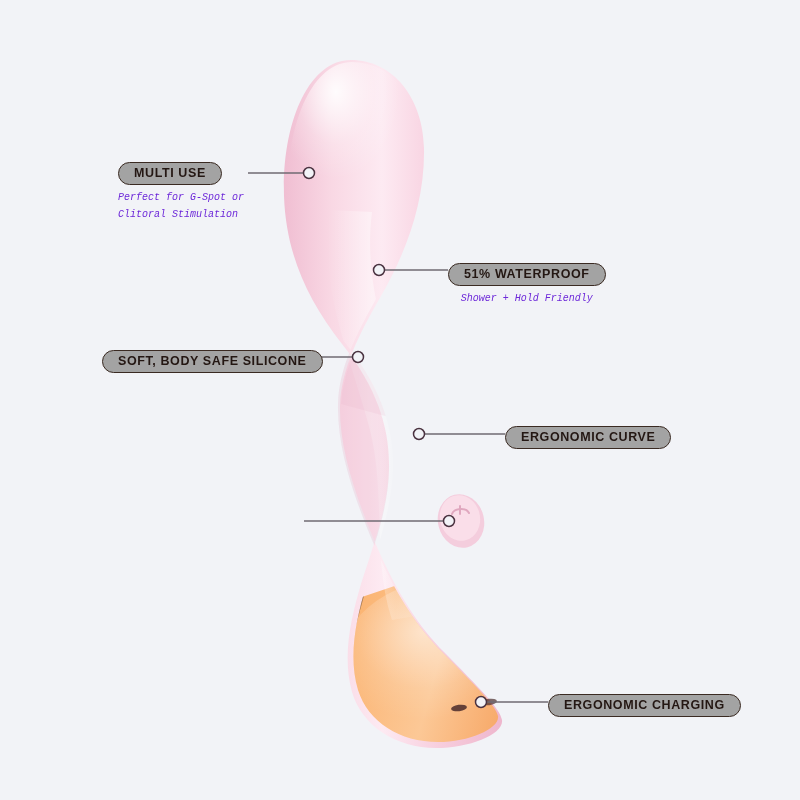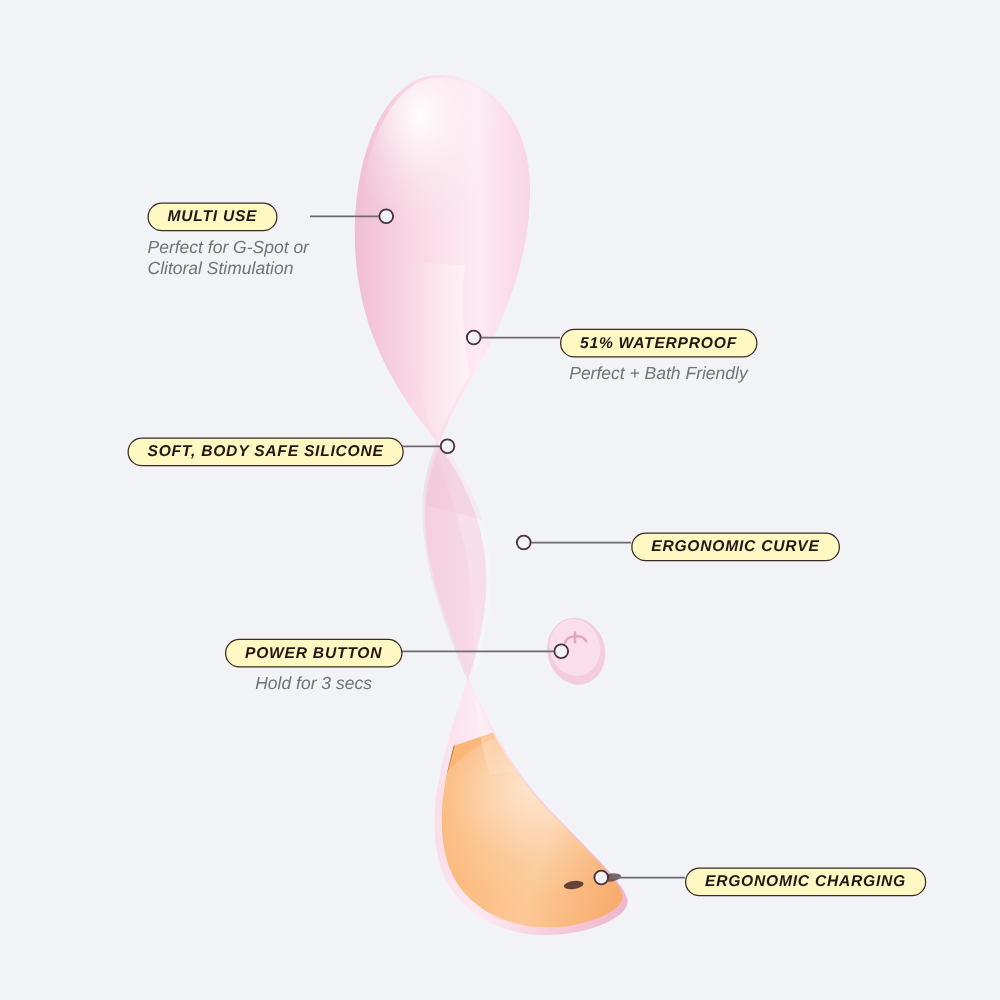--- a/index.html
+++ b/index.html
@@ -30,40 +30,40 @@
     position: absolute;
     left: 0; top: 0;
     width: 800px;
     height: 800px;
   }
   .callout {
     position: absolute;
   }
   .pill {
     display: inline-block;
-    background: #fef9c3;
+    background: #a3a3a3;
     border: 1.6px solid #3a2a22;
     border-radius: 999px;
     padding: 3px 15px 4px 15px;
     font-size: 12.5px;
     font-weight: bold;
-    font-style: italic;
     letter-spacing: 0.6px;
     color: #241713;
     white-space: nowrap;
     line-height: 14px;
     box-sizing: border-box;
   }
   .subtitle {
-    font-size: 14px;
+    font-size: 10px;
     font-style: italic;
-    color: #737373;
+    color: #6d28d9;
     line-height: 17px;
     margin-top: 4px;
     white-space: pre-line;
+    font-family: Liberation Mono, monospace;
   }
   .sub-left   { text-align: left; }
   .sub-center { text-align: center; }
   .callout-left  { text-align: left; }
   .callout-right { text-align: center; }
 </style>
 </head>
 <body>
 
 <div id="stage">
@@ -190,34 +190,30 @@
   <div id="annotations">
 
     <div class="callout callout-left" style="left:118px; top:162px;">
       <div class="pill">MULTI USE</div>
       <div class="subtitle sub-left">Perfect for G-Spot or
 Clitoral Stimulation</div>
     </div>
 
     <div class="callout callout-right" style="left:448px; top:263px;">
       <div class="pill">51% WATERPROOF</div>
-      <div class="subtitle sub-center">Perfect + Bath Friendly</div>
+      <div class="subtitle sub-center">Shower + Hold Friendly</div>
     </div>
 
     <div class="callout callout-left" style="left:102px; top:350px;">
       <div class="pill">SOFT, BODY SAFE SILICONE</div>
     </div>
 
     <div class="callout callout-right" style="left:505px; top:426px;">
       <div class="pill">ERGONOMIC CURVE</div>
     </div>
 
-    <div class="callout callout-left" style="left:180px; top:511px;">
-      <div class="pill">POWER BUTTON</div>
-      <div class="subtitle sub-center">Hold for 3 secs</div>
-    </div>
 
     <div class="callout callout-right" style="left:548px; top:694px;">
       <div class="pill">ERGONOMIC CHARGING</div>
     </div>
 
   </div>
 </div>
 
 </body></html>

